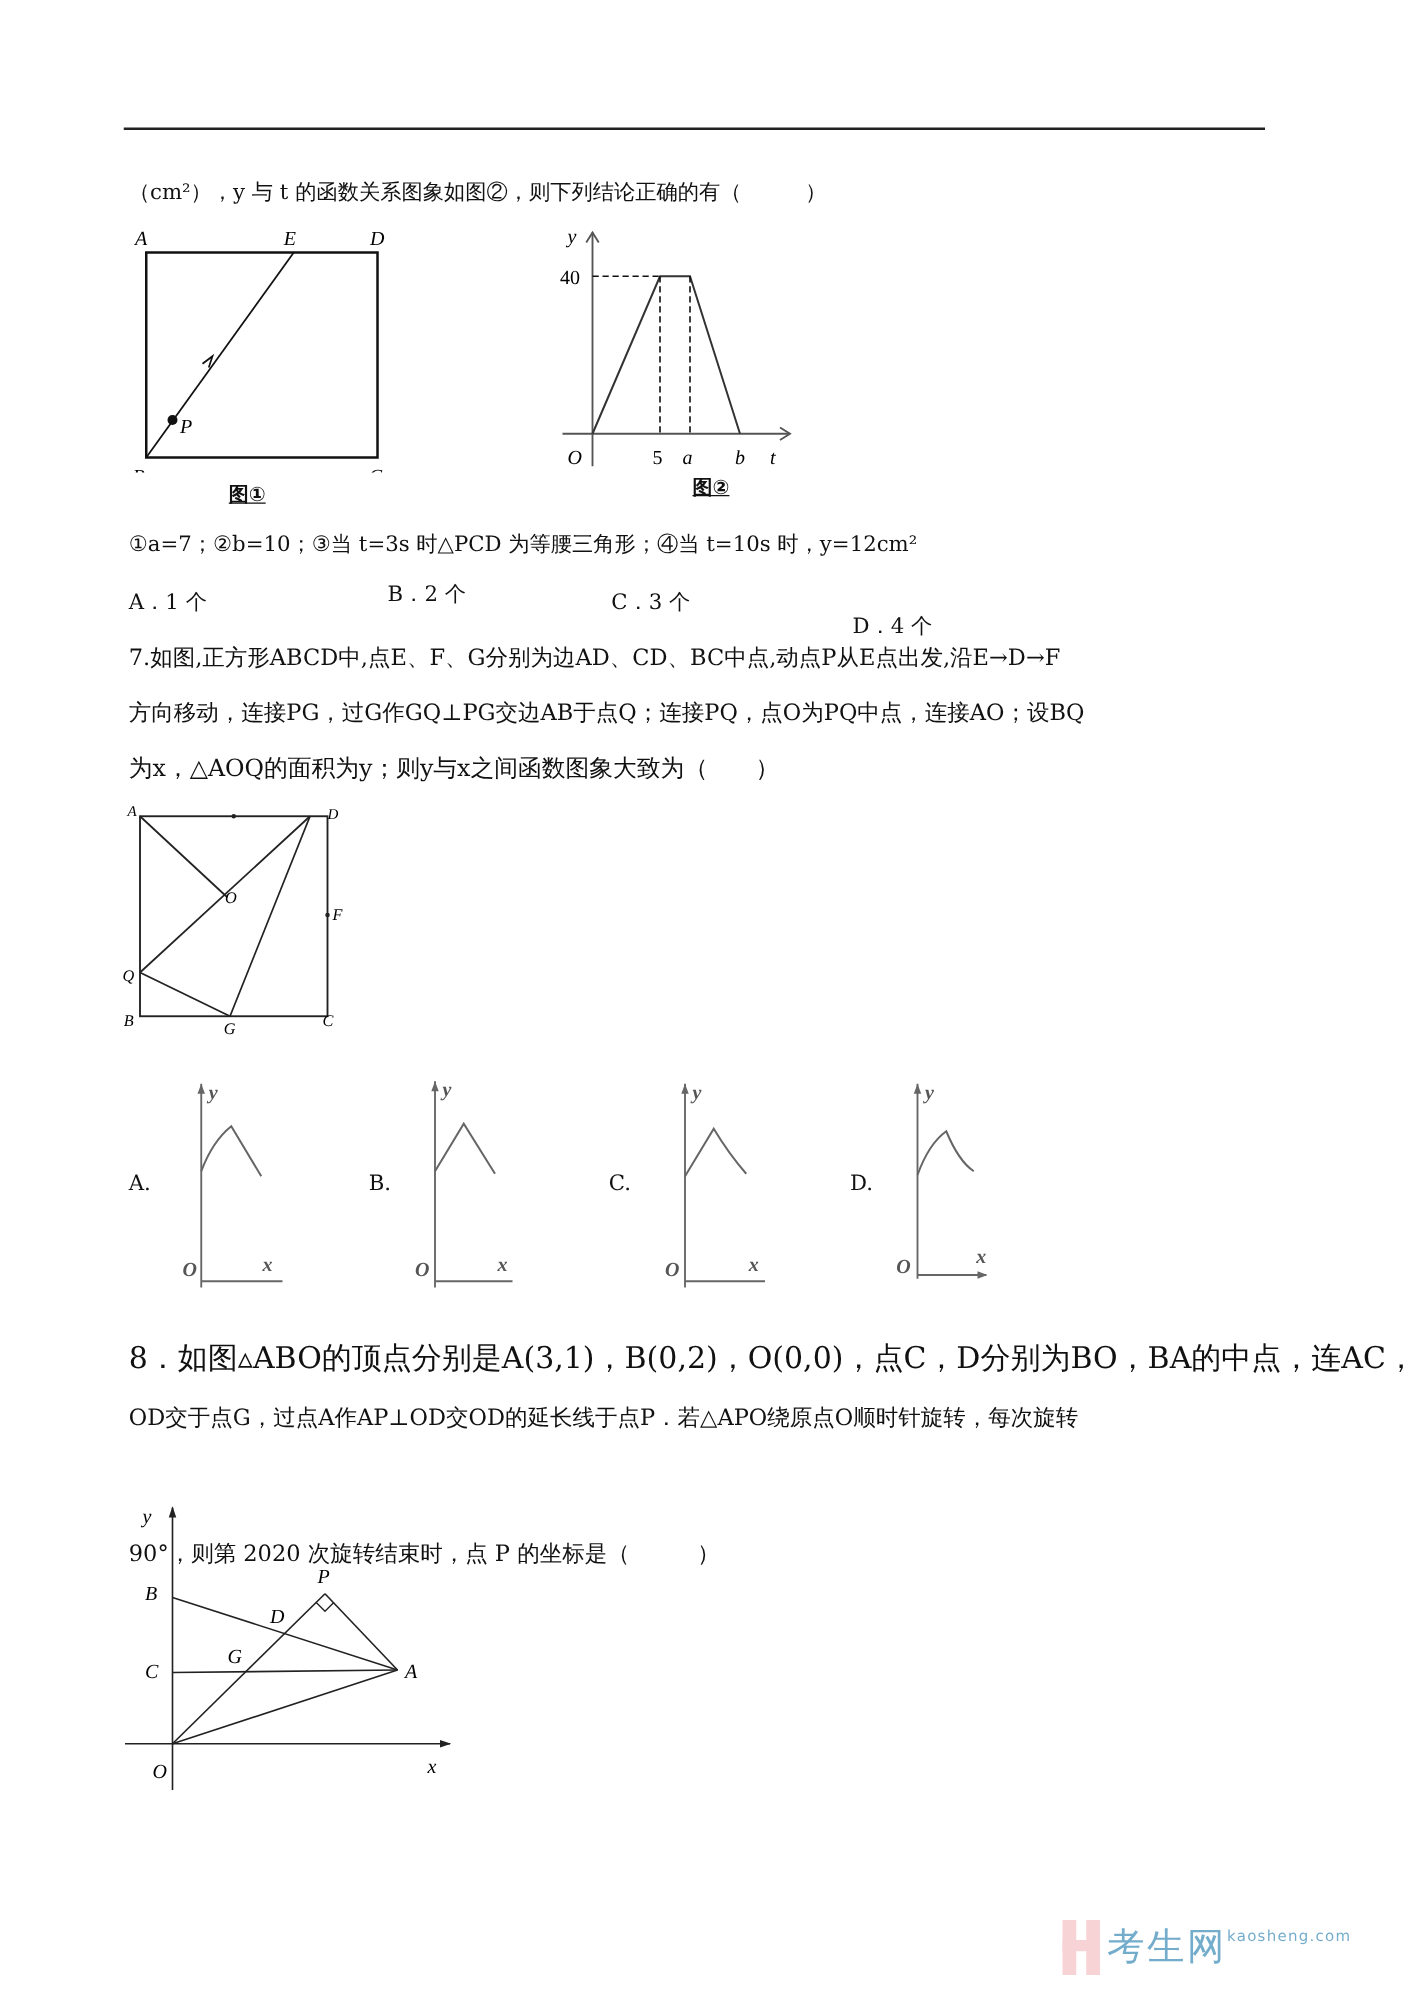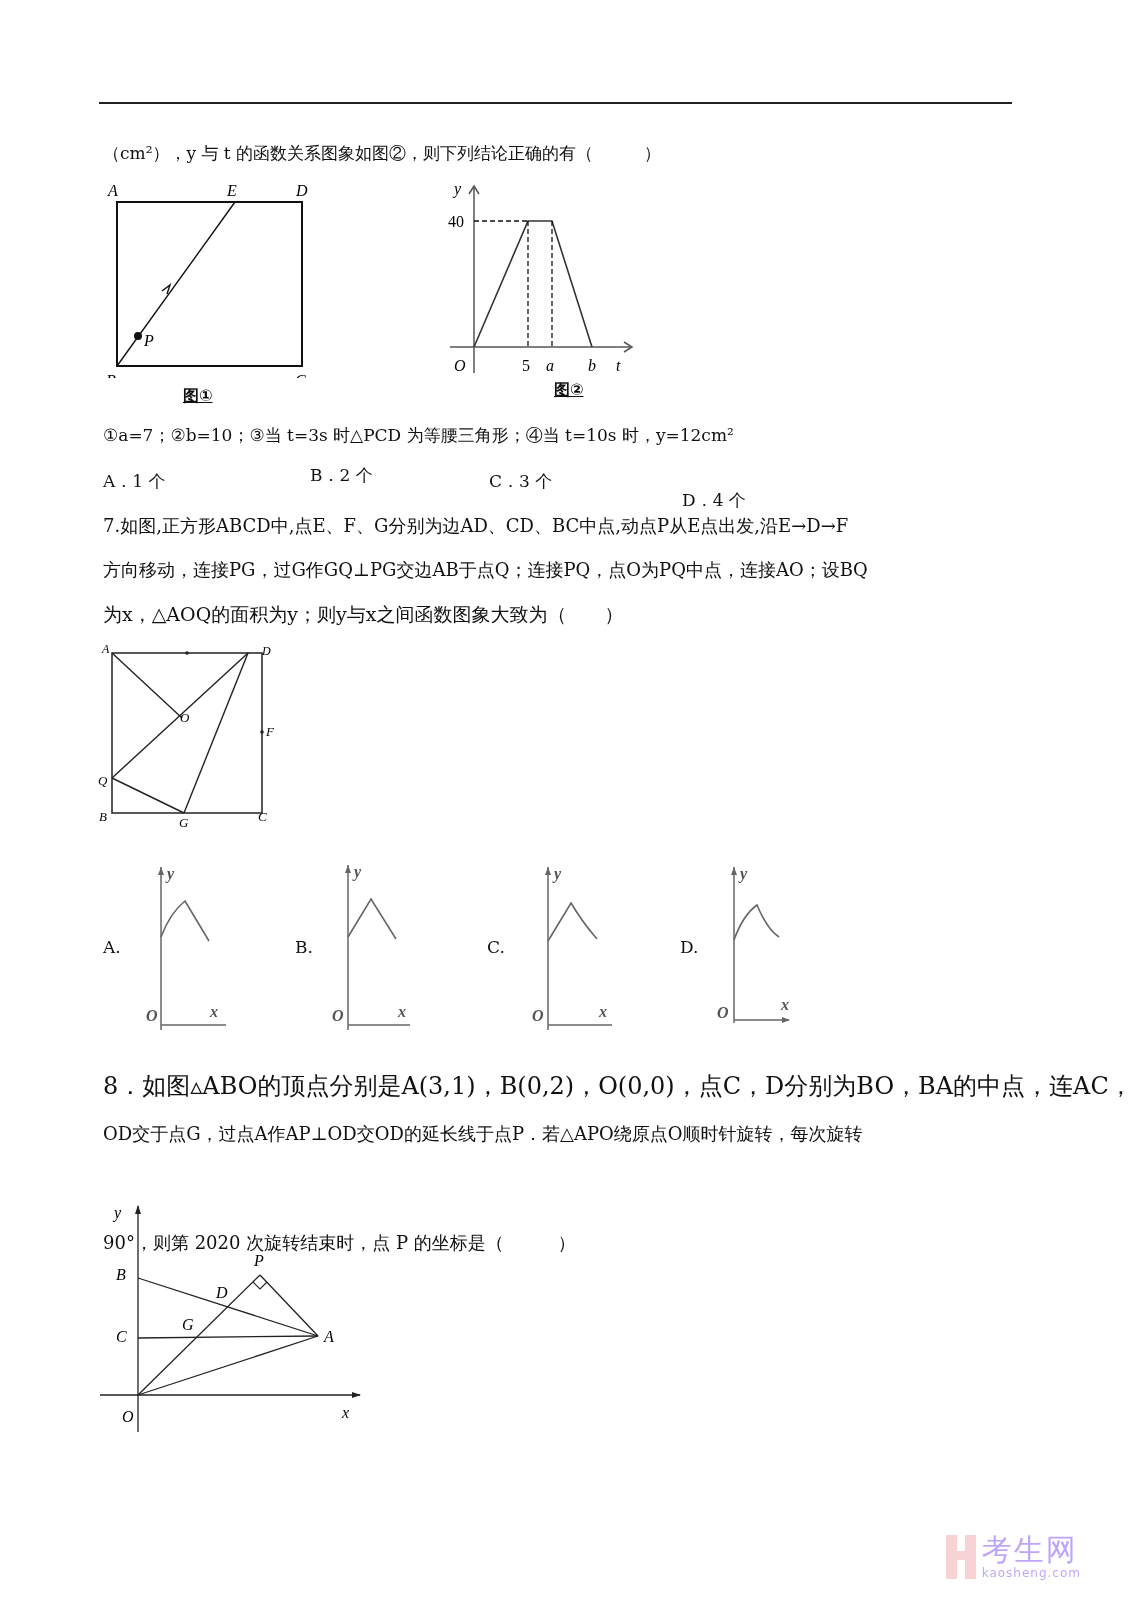--- a/index.html
+++ b/index.html
@@ -7,21 +7,21 @@
          font-family: "DejaVu Serif", "Liberation Serif", serif; color: #111; }
   .rule { position: absolute; left: 99px; top: 102px; width: 913px; height: 2px; background: #222; }
   .line { position: absolute; left: 103px; font-size: 17px; white-space: nowrap; }
   .opt { position: absolute; font-size: 17px; white-space: nowrap; }
   .fig { position: absolute; }
   svg text { font-family: "Liberation Serif", "DejaVu Serif", serif; }
   .cap { position: absolute; font-size: 16px; font-weight: bold; font-family: "DejaVu Sans", sans-serif; text-decoration: underline; }
   .wm { position: absolute; right: 50px; bottom: 20px; display: flex; align-items: center; opacity: 0.55; }
   .wm-logo { width: 30px; height: 44px; position: relative; margin-right: 6px; }
   .wm-logo span { position: absolute; background: #f3b0b3; }
-  .wm-text { display: flex; flex-direction: column; color: #8b5cf6; font-family: "DejaVu Sans", sans-serif; }
+  .wm-text { display: flex; flex-direction: row; color: #0369a1; font-family: "DejaVu Sans", sans-serif; }
   .wm-cn { font-size: 30px; letter-spacing: 2px; line-height: 32px; }
   .wm-en { font-size: 12px; letter-spacing: 1px; }
 </style>
 </head>
 <body>
 
 <div class="rule"></div>
 
 <div class="line" style="top:142px;">（cm²），y 与 t 的函数关系图象如图②，则下列结论正确的有（　　　）</div>
 

